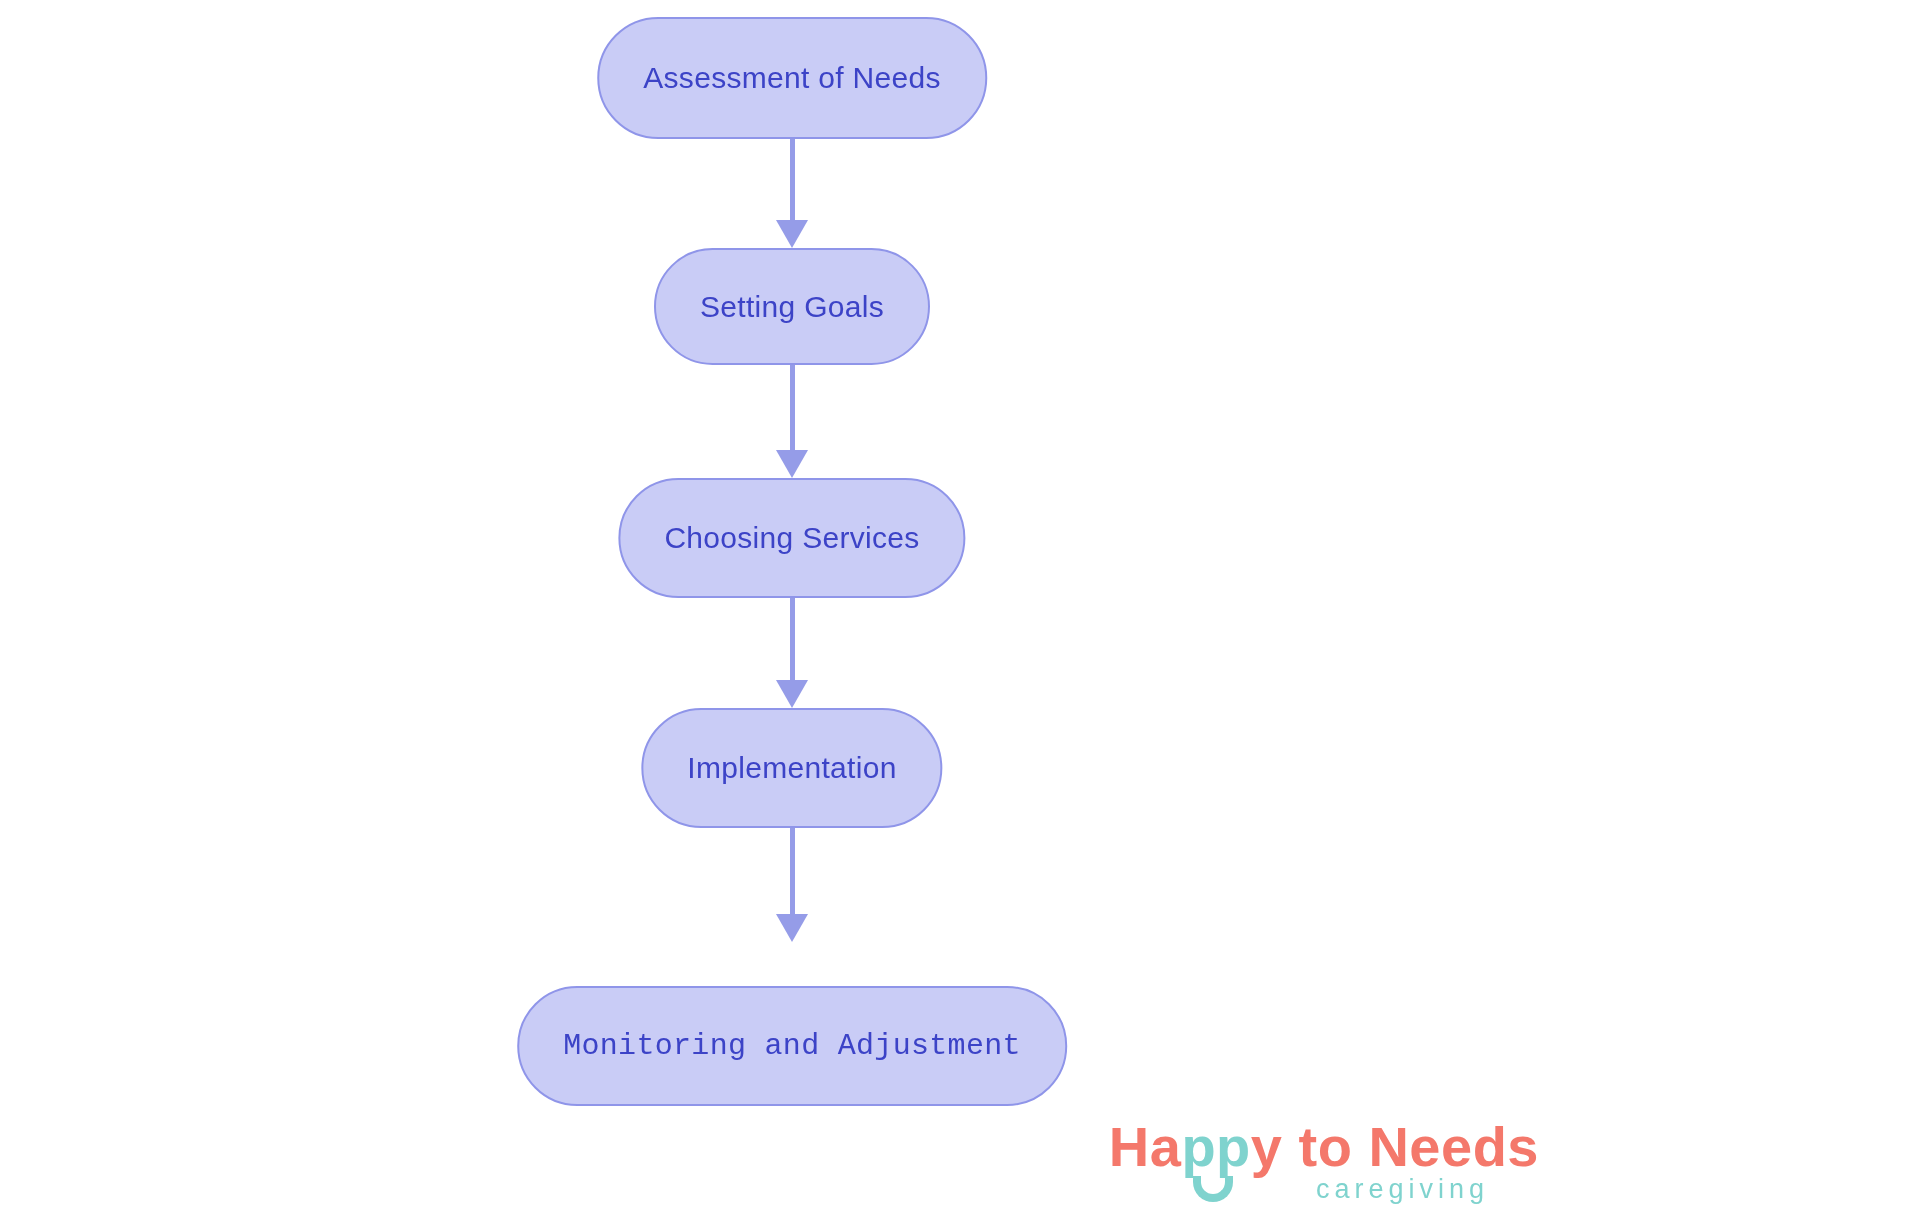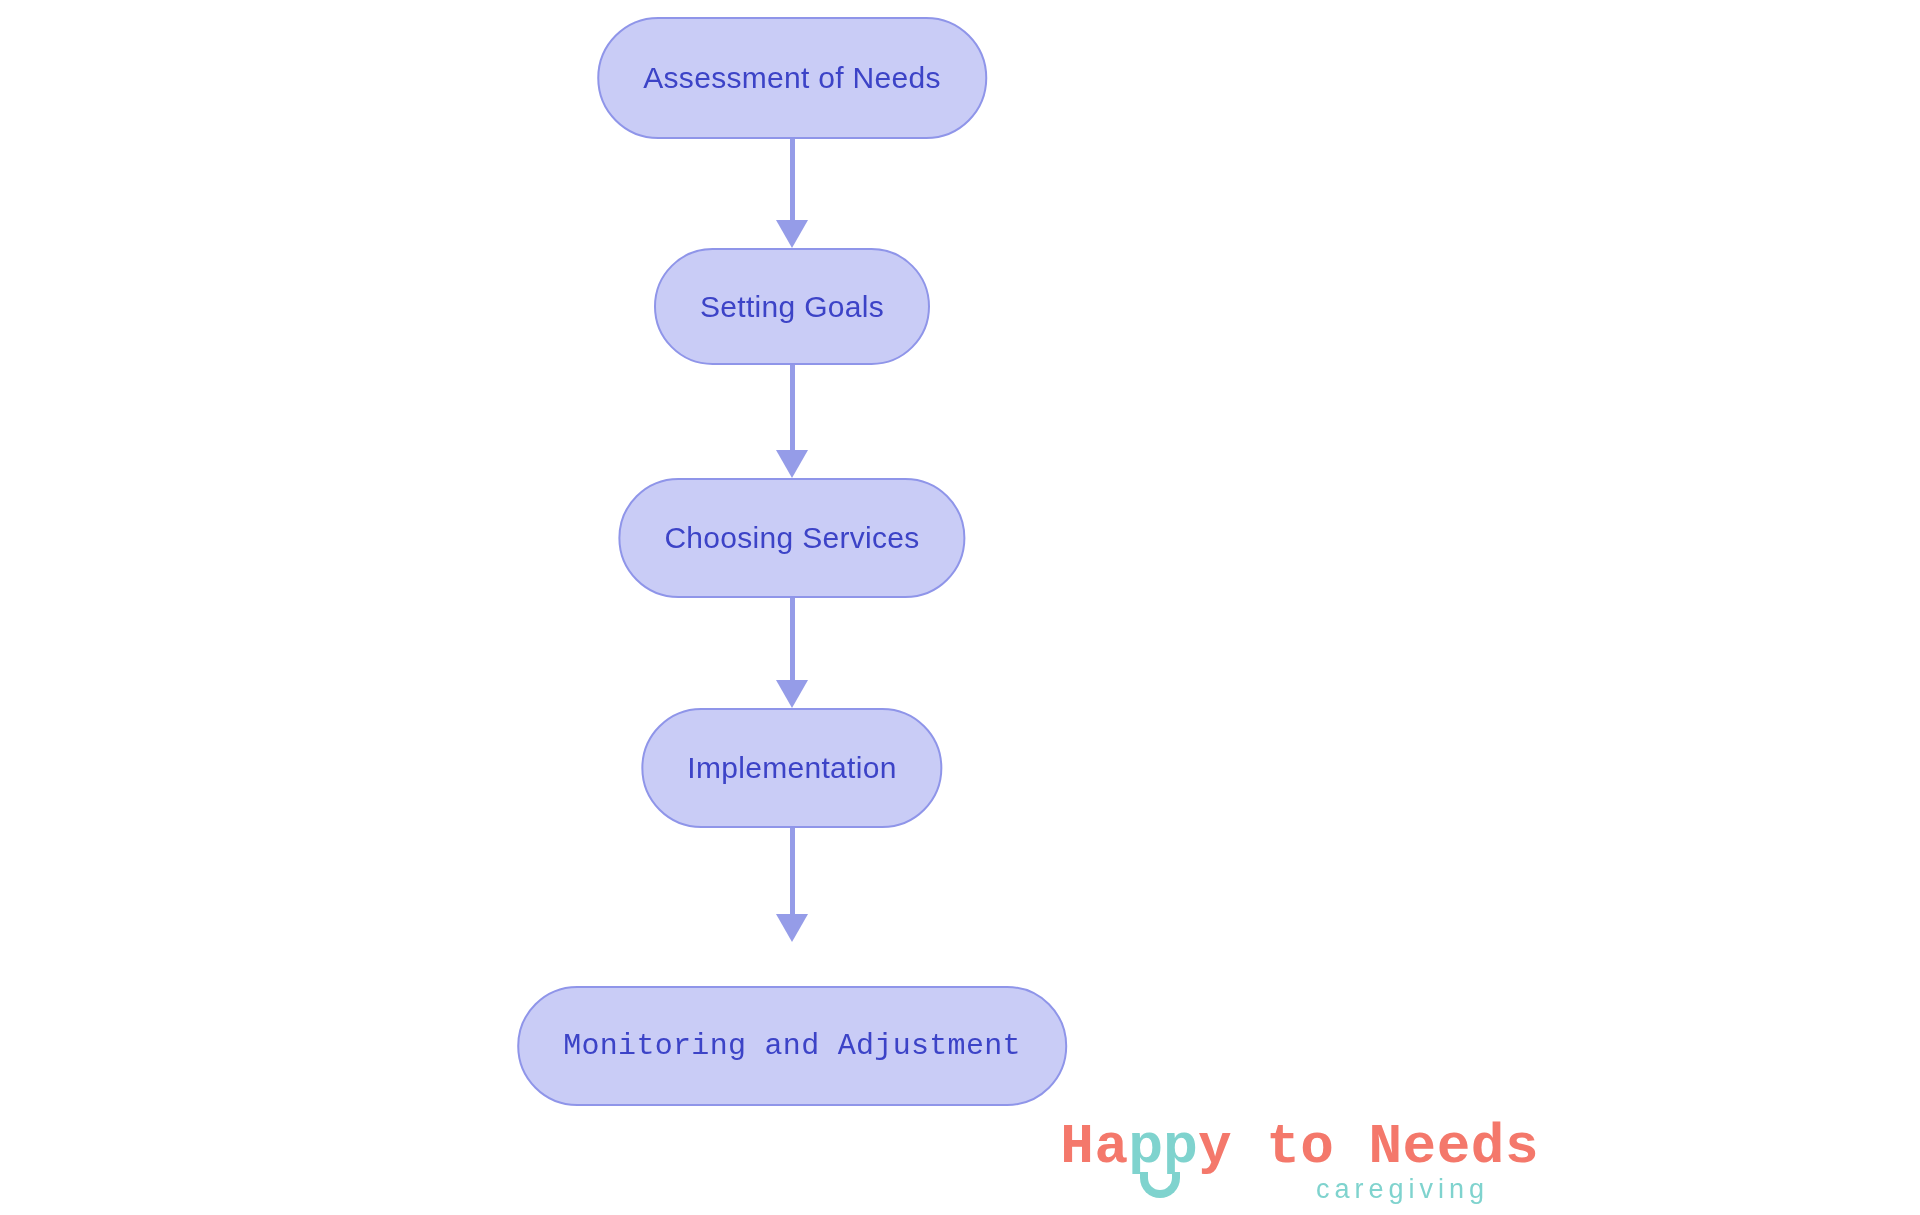--- a/index.html
+++ b/index.html
@@ -77,21 +77,21 @@
     bottom: 10px;
     text-align: right;
   }
   .logo-main {
     font-size: 56px;
     font-weight: bold;
     line-height: 1;
     white-space: nowrap;
     letter-spacing: 0.5px;
   }
-  .coral { color: var(--coral, #f4786b); font-family: Liberation Mono, monospace; }
+  .coral { color: var(--coral, #f4786b); }
   .logo-pp {
     position: relative;
     display: inline-block;
     color: var(--teal, #7fd3ce);
     margin-top: 16px;
   }
   .smile {
     position: absolute;
     left: calc(50% - 3px);
     transform: translateX(-50%);

